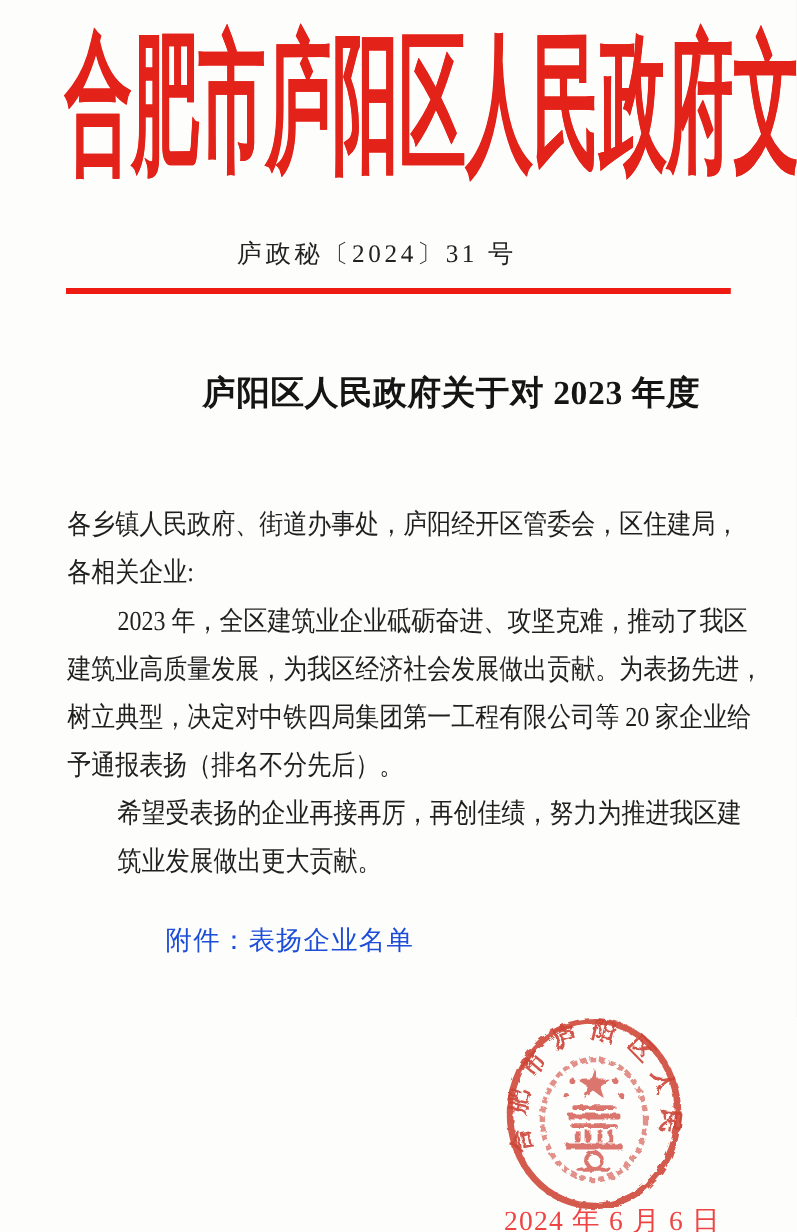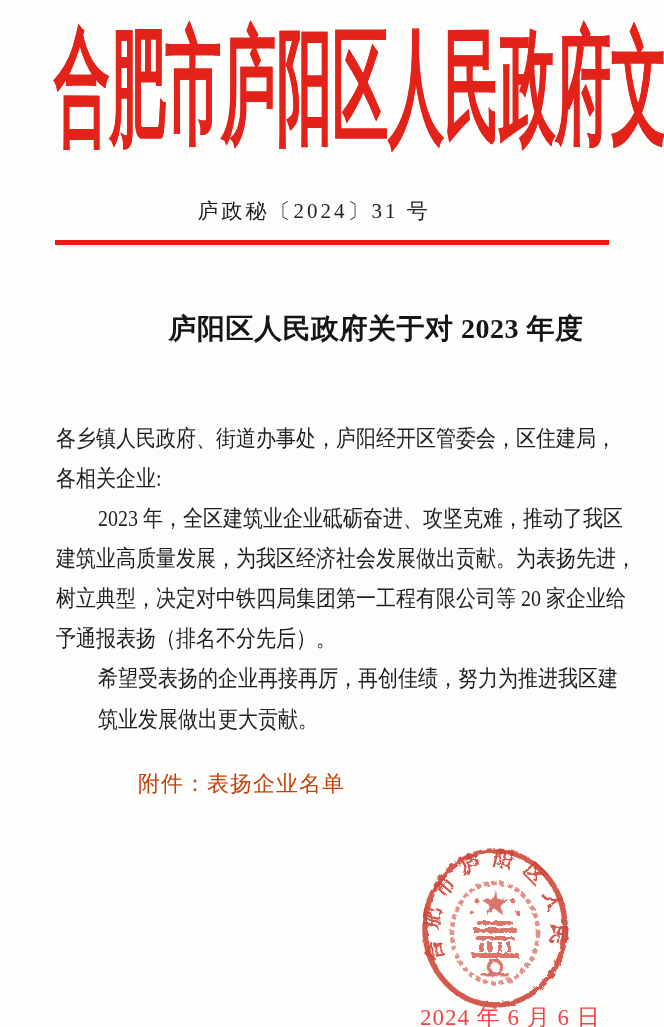--- a/index.html
+++ b/index.html
@@ -56,21 +56,21 @@
     transform-origin:top left;
     color:#1f1f1f;
   }
   .body-text .line{white-space:nowrap;}
   .body-text .indent{padding-left:42px;}
   
   .attachment{
     position:absolute;left:138px;top:768px;
     font-size:22px;line-height:32px;
     letter-spacing:1px;
-    color:#c2410c;
+    color:#1d4ed8;
     white-space:nowrap;
   }
   
   .seal{
     position:absolute;left:419px;top:841px;
     width:152px;height:170px;
     z-index:1;
     opacity:0.93;
   }
   

